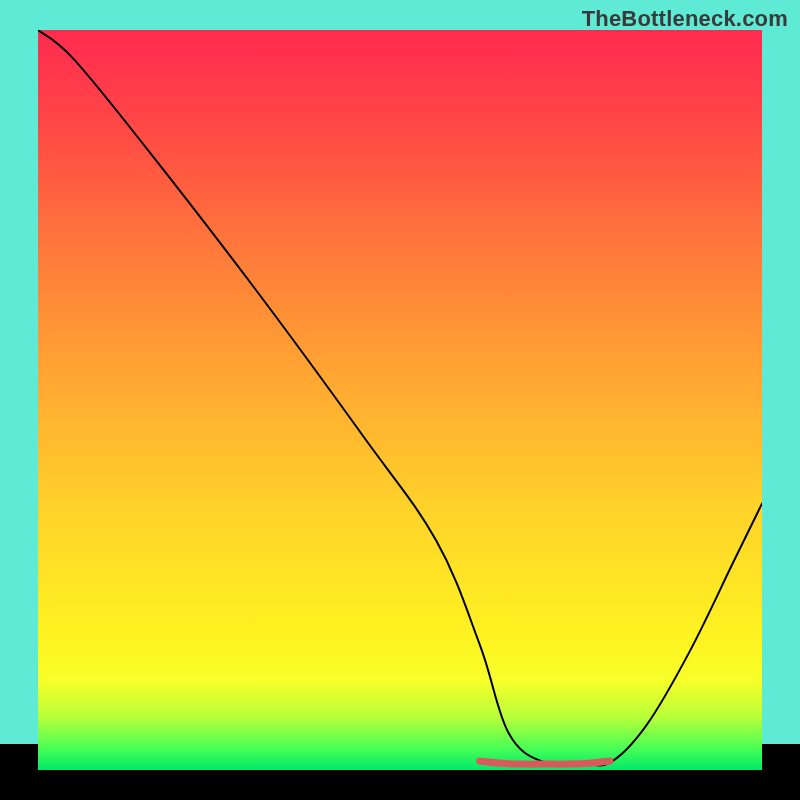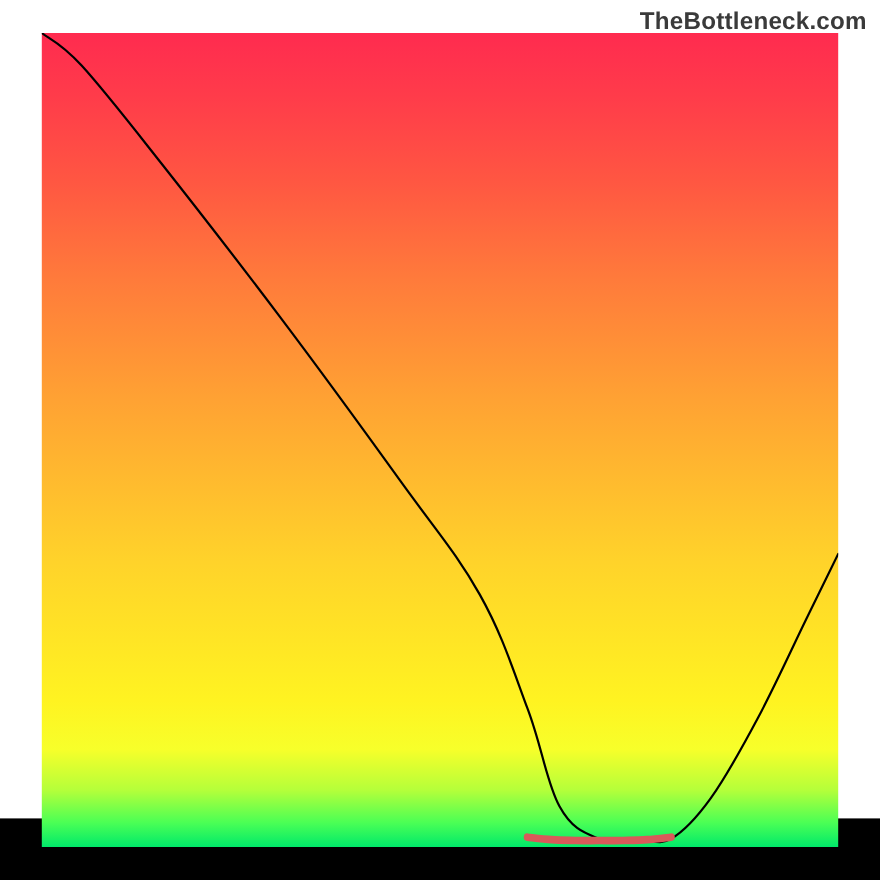--- a/index.html
+++ b/index.html
@@ -8,21 +8,21 @@
     width: 800px;
     height: 800px;
     background: #000;
     overflow: hidden;
     font-family: Arial, Helvetica, sans-serif;
   }
   .frame {
     position: relative;
     width: 800px;
     height: 744px;
-    background: #ffffff;
+    background: #5eead4;
   }
   .watermark {
     position: absolute;
     top: 6px;
     right: 12px;
     color: #3a3a3a;
     font-size: 22px;
     font-weight: 600;
     letter-spacing: 0.2px;
     z-index: 5;

